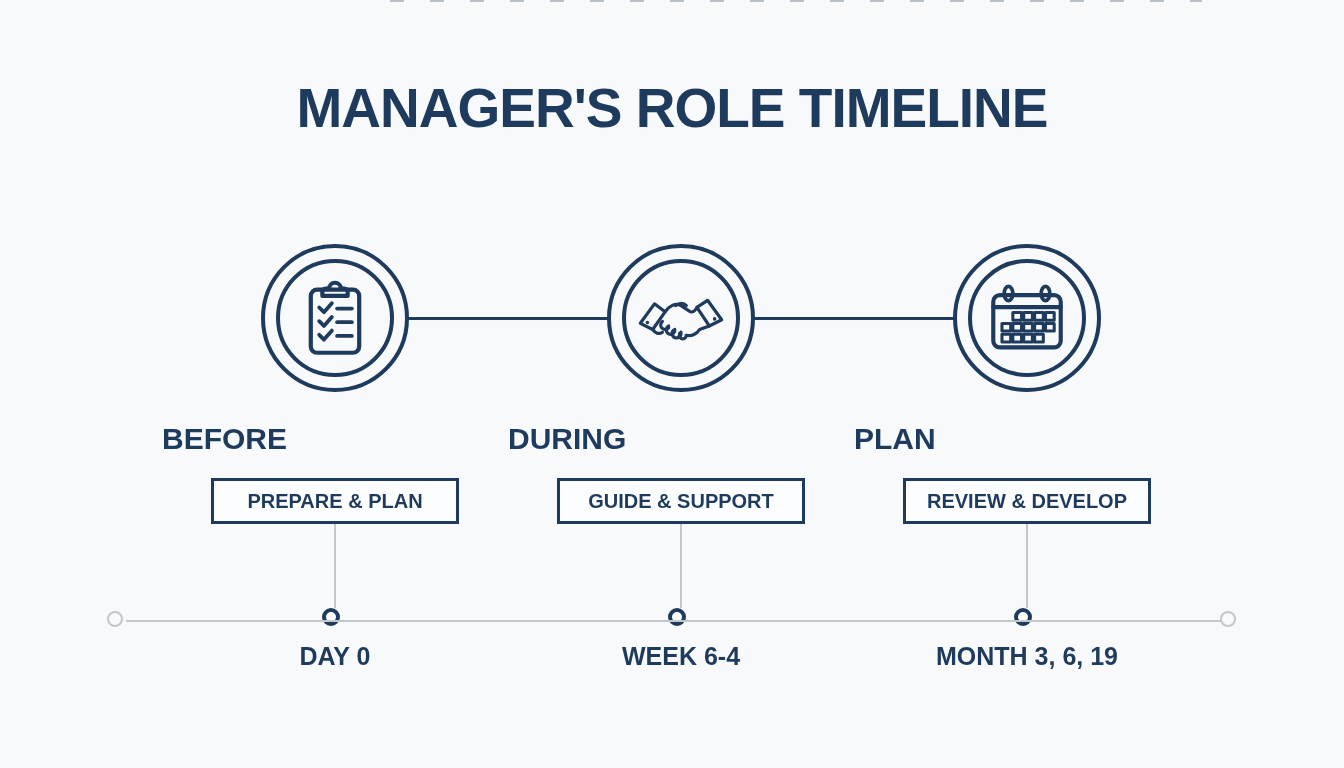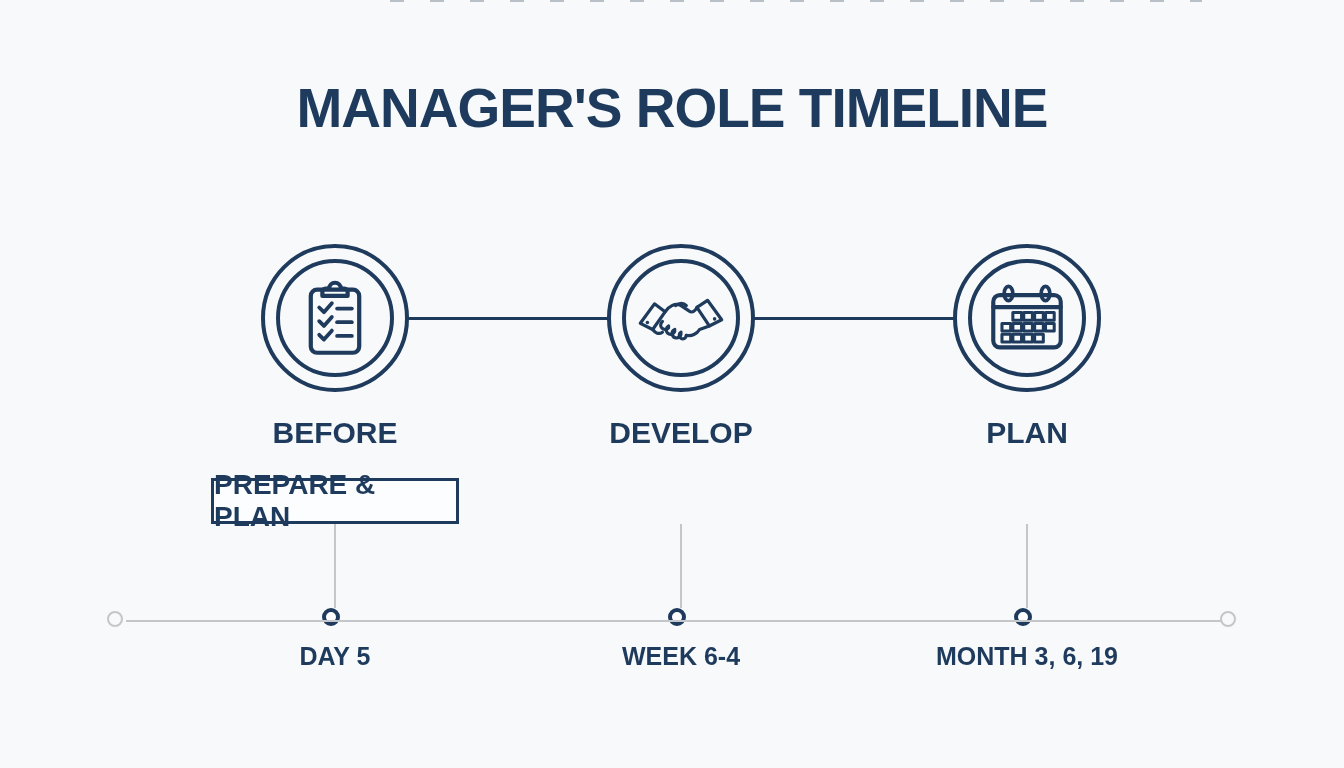--- a/index.html
+++ b/index.html
@@ -50,31 +50,30 @@
   .icon-inner{
     width:118px;height:118px;border-radius:50%;
     border:4px solid var(--navy);
     display:flex;align-items:center;justify-content:center;
   }
   .icon-inner svg{display:block;}
   svg .ln{fill:none;stroke:var(--navy);stroke-linecap:round;stroke-linejoin:round;}
   svg .dot{fill:var(--navy);stroke:none;}
 
   .stage-label{
-    position:absolute;top:172px;left:0;width:346px;
-    text-align:center;
+    position:absolute;top:178px;left:0;width:346px;
     font-size:30px;font-weight:700;letter-spacing:0px;
     color:var(--navy);
   }
   .stage-box{
     position:absolute;top:234px;left:49px;width:248px;height:46px;
     border:3px solid var(--navy);
     background:var(--boxbg);
     display:flex;align-items:center;justify-content:center;
-    font-size:28px;font-weight:700;letter-spacing:0px;
+    font-size:20px;font-weight:700;letter-spacing:0px;
     color:var(--navy);
   }
   .v-connector{
     position:absolute;top:280px;left:172px;width:2px;height:84px;
     background:var(--gray);
   }
   .node{
     position:absolute;top:364px;left:160px;
     width:18px;height:18px;border-radius:50%;
     border:4px solid var(--navy);
@@ -129,21 +128,21 @@
           <line class="ln" stroke-width="3.6" x1="30" y1="42" x2="44" y2="42"></line>
           <path class="ln" stroke-width="3.6" d="M13 54 l4.5 4.5 L25 50"></path>
           <line class="ln" stroke-width="3.6" x1="30" y1="55" x2="44" y2="55"></line>
         </svg>
       </div>
     </div>
     <div class="stage-label">BEFORE</div>
     <div class="stage-box">PREPARE &amp; PLAN</div>
     <div class="v-connector"></div>
     <div class="node"></div>
-    <div class="time-label">DAY 5</div>
+    <div class="time-label">DAY 0</div>
   </div>
 
   <div class="stage s1">
     <div class="icon-outer">
       <div class="icon-inner">
         <svg width="92" height="66" viewBox="0 0 104 72">
 
           <path class="ln" stroke-width="3.6" d="M6 42 L22 20 L34 29 L20 49 Z"></path>
           <circle class="dot" cx="14" cy="41" r="2"></circle>
 
@@ -158,21 +157,22 @@
 
           <path class="ln" stroke-width="3.6" d="M31 40 a5 5 0 1 0 7 7"></path>
           <path class="ln" stroke-width="3.6" d="M38 45 a5 5 0 1 0 7 6"></path>
           <path class="ln" stroke-width="3.6" d="M45 49 a5 5 0 1 0 7 5"></path>
           <path class="ln" stroke-width="3.6" d="M52 52 a4 4 0 1 0 6 3.5"></path>
 
           <path class="ln" stroke-width="3.6" d="M58 55.5 C64 57 70 54 73 49 L84 45"></path>
         </svg>
       </div>
     </div>
-    <div class="stage-label">DEVELOP</div>
+    <div class="stage-label">DURING</div>
+    <div class="stage-box">GUIDE &amp; SUPPORT</div>
     <div class="v-connector"></div>
     <div class="node"></div>
     <div class="time-label">WEEK 6-4</div>
   </div>
 
   <div class="stage s2">
     <div class="icon-outer">
       <div class="icon-inner">
         <svg width="74" height="68" viewBox="0 0 68 62">
           <rect class="ln" x="3" y="10" width="62" height="48" rx="6" stroke-width="3.8"></rect>
@@ -192,20 +192,21 @@
           <rect class="ln" stroke-width="2.8" x="51" y="36" width="8" height="7"></rect>
 
           <rect class="ln" stroke-width="2.8" x="11" y="46" width="8" height="7"></rect>
           <rect class="ln" stroke-width="2.8" x="21" y="46" width="8" height="7"></rect>
           <rect class="ln" stroke-width="2.8" x="31" y="46" width="8" height="7"></rect>
           <rect class="ln" stroke-width="2.8" x="41" y="46" width="8" height="7"></rect>
         </svg>
       </div>
     </div>
     <div class="stage-label">PLAN</div>
+    <div class="stage-box">REVIEW &amp; DEVELOP</div>
     <div class="v-connector"></div>
     <div class="node"></div>
     <div class="time-label">MONTH 3, 6, 19</div>
   </div>
 
   <div class="timeline-line"></div>
   <div class="endpoint left"></div>
   <div class="endpoint right"></div>
 
 </div>

